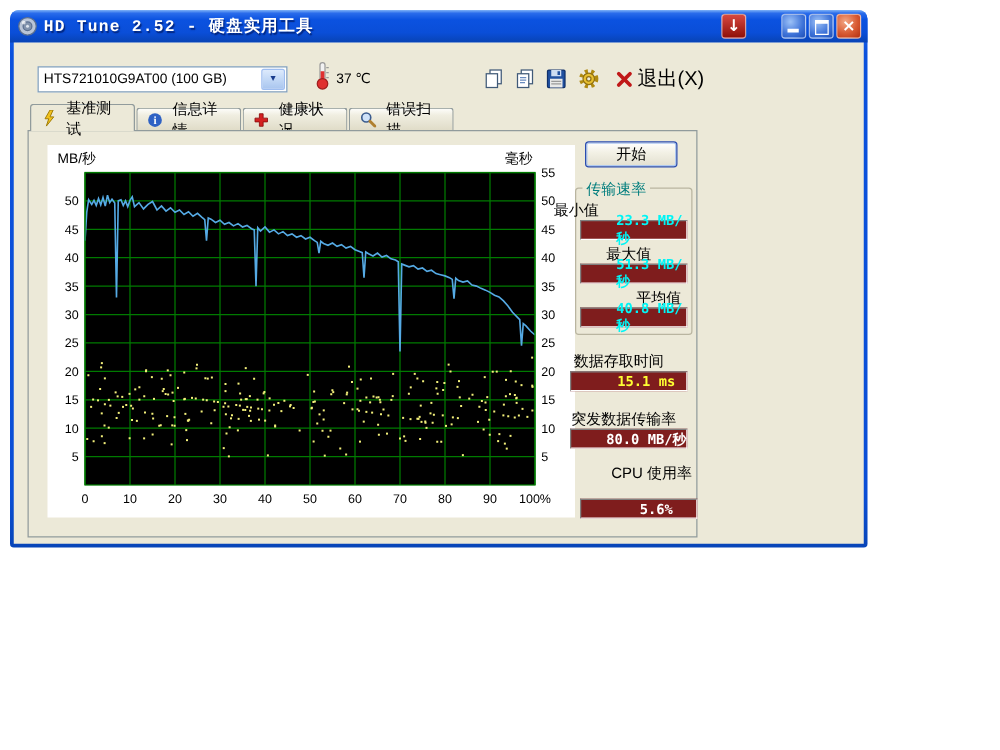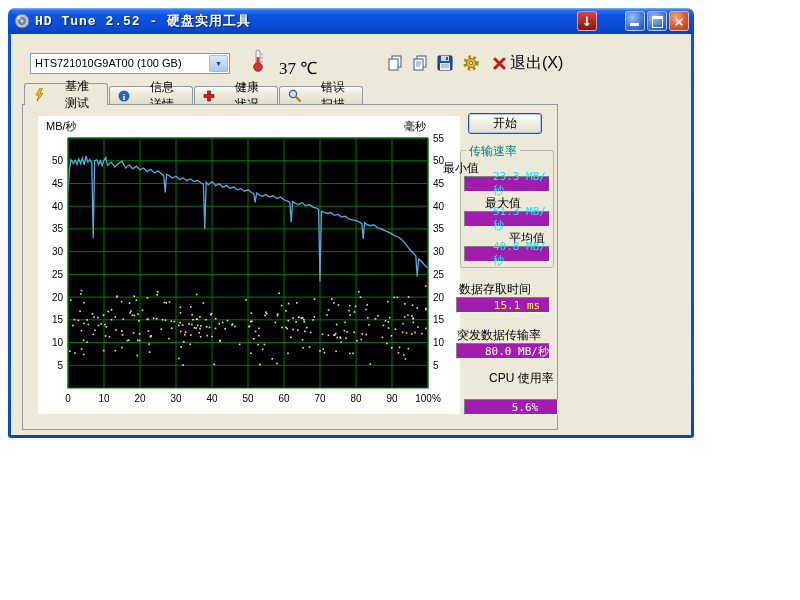--- a/index.html
+++ b/index.html
@@ -30,52 +30,52 @@
 
   
   .combo{position:absolute;left:19px;top:19px;width:200px;height:21px;background:#fff;
     border:1px solid #7F9DB9;box-sizing:border-box;cursor:default;}
   .combo-text{position:absolute;left:4px;top:3px;font-size:11px;white-space:nowrap;}
   .combo-btn{position:absolute;right:1px;top:1px;bottom:1px;width:17px;
     background:linear-gradient(180deg,#ddeafc,#c2d8f6 50%,#aac6ef);border:1px solid #9ebdf0;
     border-radius:2px;display:flex;align-items:center;justify-content:center;
     font-size:7px;color:#1a3c8c;cursor:pointer;}
   .thermo{position:absolute;left:241px;top:15px;}
-  .temp-label{position:absolute;left:268px;top:22px;font-size:17px;font-family:Liberation Serif, serif;}
+  .temp-label{position:absolute;left:258px;top:22px;font-size:11px;}
   .icon-btn{position:absolute;top:18px;width:22px;height:22px;border:1px solid transparent;
     background:transparent;display:flex;align-items:center;justify-content:center;padding:0;cursor:pointer;}
   .exit-btn{position:absolute;left:478px;top:18px;height:22px;display:flex;align-items:center;gap:4px;
     background:transparent;border:1px solid transparent;padding:0 3px;cursor:pointer;font-size:16px;}
 
   
-  .tab{position:absolute;display:flex;align-items:center;gap:20px;padding:0 8px;box-sizing:border-box;
+  .tab{position:absolute;display:flex;align-items:center;gap:8px;padding:0 8px;box-sizing:border-box;
     border:1px solid #919B9C;border-bottom:none;border-radius:3px 3px 0 0;cursor:pointer;
     background:linear-gradient(#fdfdfa,#f0eee1 30%,#e0dcc8);font-size:12px;}
   .tab.inactive{top:52px;height:18px;}
   .tab.active{top:49px;height:22px;background:#ECE9D8;z-index:3;}
   .tab-panel{position:absolute;left:11px;top:70px;width:536px;height:326px;box-sizing:border-box;
     background:#ECE9D8;border:1px solid #919B9C;z-index:1;}
 
   
   .chart-card{position:absolute;left:27px;top:82px;width:422px;height:298px;background:#fff;z-index:2;}
   .tk{font:10px "Liberation Sans",sans-serif;fill:#000;}
   .ax{font:11px "Liberation Sans",sans-serif;fill:#000;}
 
   
   .start-btn{position:absolute;left:457px;top:79px;width:74px;height:21px;z-index:2;
     background:linear-gradient(#ffffff,#f2f0e4 45%,#e2dfd0);border:1px solid #2a4cb0;border-radius:3px;
     box-shadow:inset 0 0 0 1px #aec8f0;font-size:12px;cursor:pointer;font-family:inherit;}
   .groupbox{position:absolute;left:449px;top:116px;width:94px;height:118px;box-sizing:border-box;
     border:1px solid #b9b5a0;border-radius:3px;z-index:2;}
   .group-title{position:absolute;left:5px;top:-8px;background:#ECE9D8;padding:0 3px;color:#007d7d;font-size:12px;}
   .fld-label{position:absolute;font-size:12px;z-index:2;white-space:nowrap;}
-  .val-box{position:absolute;height:16px;box-sizing:border-box;background:#a21caf;z-index:2;
+  .val-box{position:absolute;height:16px;box-sizing:border-box;background:#7f1d1d;z-index:2;
     border:1px solid;border-color:#808080 #ffffff #ffffff #808080;
     display:flex;align-items:center;justify-content:center;
-    font-family:"DejaVu Sans Mono","Liberation Mono",monospace;font-size:11px;font-weight:normal;padding-left:28px;}
+    font-family:"DejaVu Sans Mono","Liberation Mono",monospace;font-size:11px;font-weight:bold;padding-left:28px;}
   .c-cyan{color:#00f5f5;} .c-yellow{color:#ffff33;} .c-white{color:#ffffff;}
 </style>
 </head>
 <body>
 
 <div class="stage">
   <div class="xp-window">
 
     <div class="titlebar">
       <span style="display:flex;">

